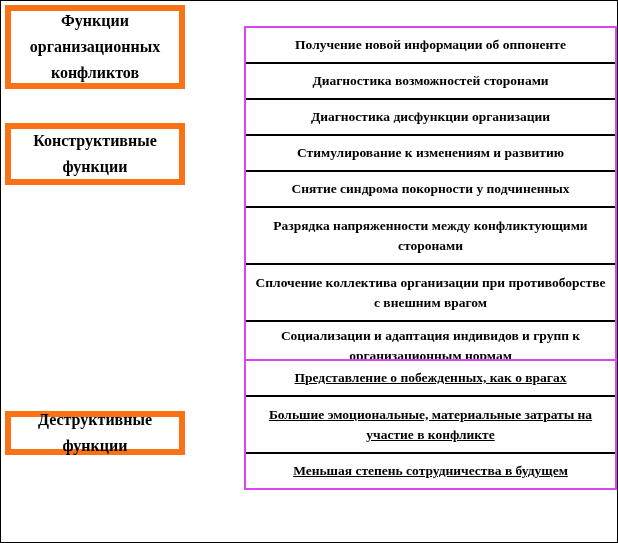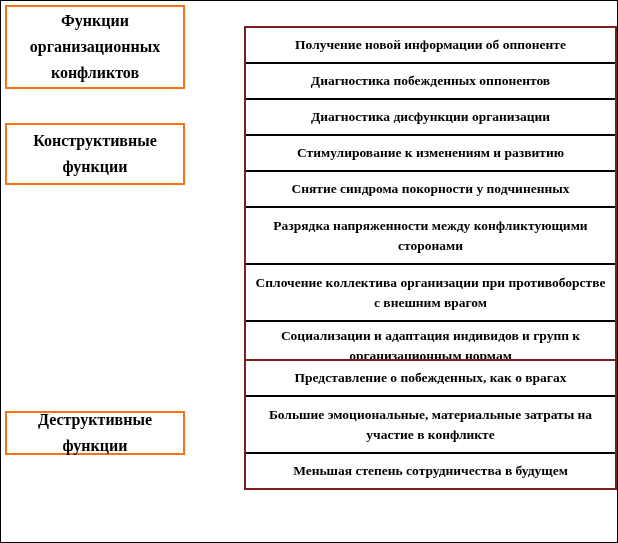--- a/index.html
+++ b/index.html
@@ -16,42 +16,42 @@
     background: #ffffff;
     border: 1px solid #000000;
     overflow: hidden;
   }
   
   .label-box {
     position: absolute;
     left: 4px;
     width: 180px;
     background: #ffffff;
-    border: 2px solid #f97316;
+    border: 6px solid #f97316;
     display: flex;
     align-items: center;
     justify-content: center;
     text-align: center;
     font-size: 16px;
     line-height: 26px;
     padding: 0 8px;
   }
   .box-title  { top: 4px;   height: 84px; }
   .box-constr { top: 122px; height: 62px; }
   .box-destr  { top: 410px; height: 44px; }
   
   .list-block {
     position: absolute;
     left: 243px;
     width: 373px;
     background: #0f766e;
-    border: 2px solid #7f1d1d;
+    border: 2px solid #d946ef;
   }
   .block-constructive { top: 25px; }
-  .block-destructive  { top: 358px; }
+  .block-destructive  { top: 358px; text-decoration: underline; }
   .row {
     display: flex;
     align-items: center;
     justify-content: center;
     text-align: center;
     border-bottom: 2px solid #000000;
     font-size: 13.5px;
     line-height: 20px;
     padding: 0 8px;
     background: #ffffff;
@@ -74,21 +74,21 @@
   <div class="label-box box-constr">
     <span>Конструктивные функции</span>
   </div>
 
   <div class="label-box box-destr">
     <span>Деструктивные функции</span>
   </div>
 
   <div class="list-block block-constructive">
     <div class="row row-s">Получение новой информации об оппоненте</div>
-    <div class="row row-s">Диагностика побежденных оппонентов</div>
+    <div class="row row-s">Диагностика возможностей сторонами</div>
     <div class="row row-s">Диагностика дисфункции организации</div>
     <div class="row row-s">Стимулирование к изменениям и развитию</div>
     <div class="row row-s">Снятие синдрома покорности у подчиненных</div>
     <div class="row row-d">Разрядка напряженности между конфликтующими сторонами</div>
     <div class="row row-d">Сплочение коллектива организации при противоборстве с внешним врагом</div>
     <div class="row row-d">Социализации и адаптация индивидов и групп к организационным нормам</div>
   </div>
 
   <div class="list-block block-destructive">
     <div class="row row-s">Представление о побежденных, как о врагах</div>

